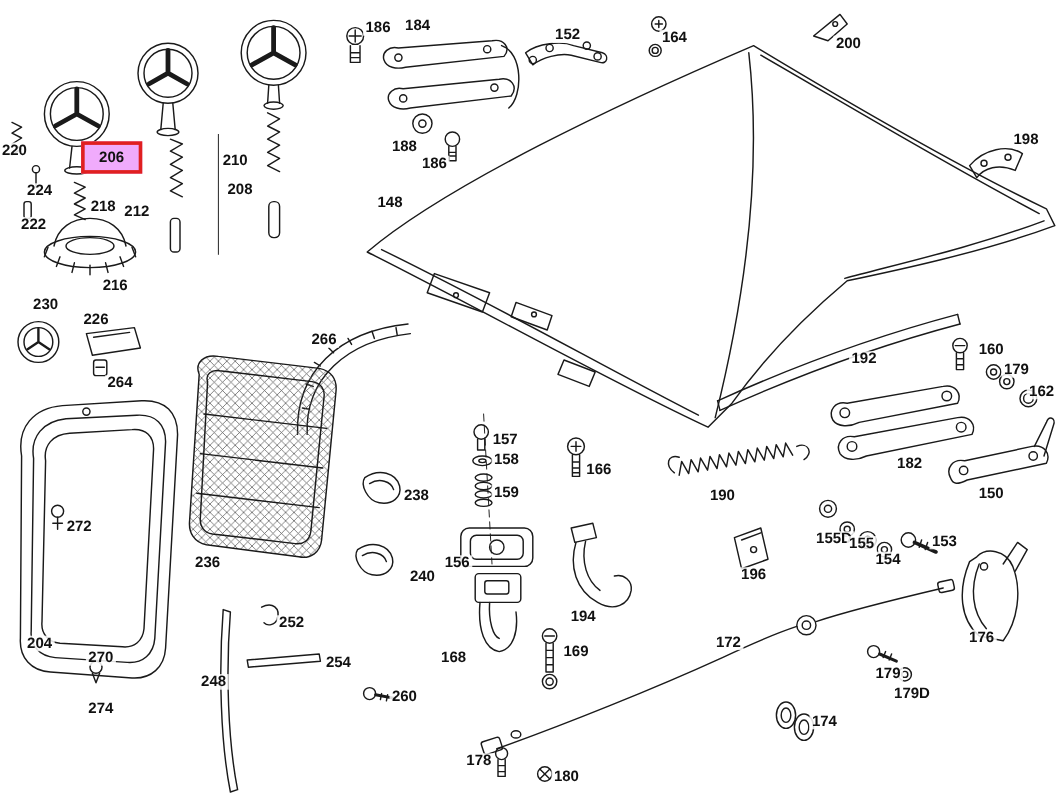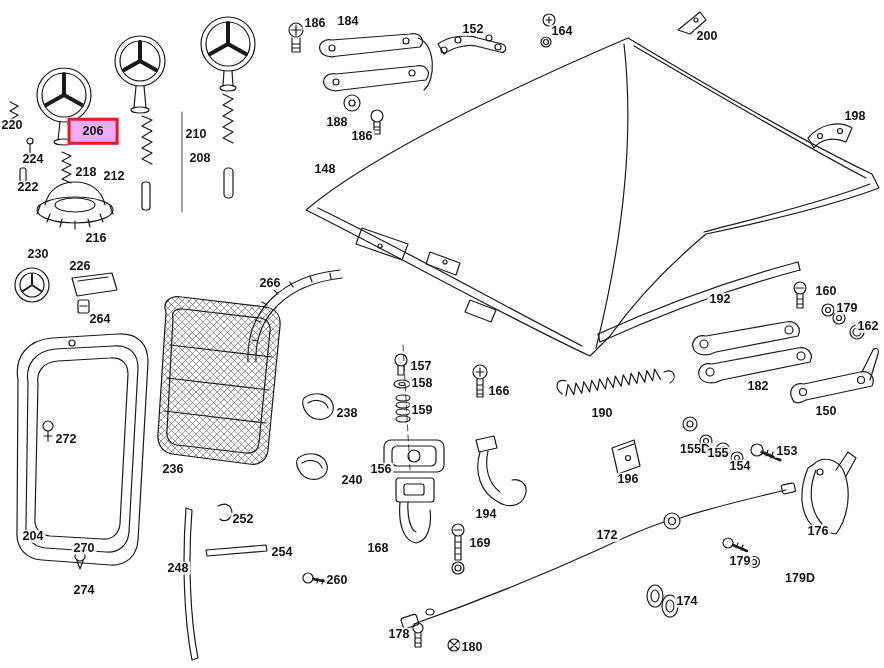--- a/index.html
+++ b/index.html
@@ -421,19 +421,19 @@
       <div class="part-label" style="left: 607px; top: 535px;">172</div>
       <div class="part-label" style="left: 378px; top: 548px;">168</div>
       <div class="part-label" style="left: 480px; top: 543px;">169</div>
       <div class="part-label" style="left: 243px; top: 519px;">252</div>
       <div class="part-label" style="left: 178px; top: 568px;">248</div>
       <div class="part-label" style="left: 282px; top: 552px;">254</div>
       <div class="part-label" style="left: 337px; top: 580px;">260</div>
       <div class="part-label" style="left: 84px; top: 548px;">270</div>
       <div class="part-label" style="left: 84px; top: 590px;">274</div>
       <div class="part-label" style="left: 740px; top: 561px;">179</div>
-      <div class="part-label" style="left: 760px; top: 578px; margin-left: 40px;">179D</div>
+      <div class="part-label" style="left: 760px; top: 578px;">179D</div>
       <div class="part-label" style="left: 687px; top: 601px;">174</div>
       <div class="part-label" style="left: 399px; top: 634px;">178</div>
       <div class="part-label" style="left: 472px; top: 647px;">180</div>
     </div>
 
 </div>
 
 </body></html>

